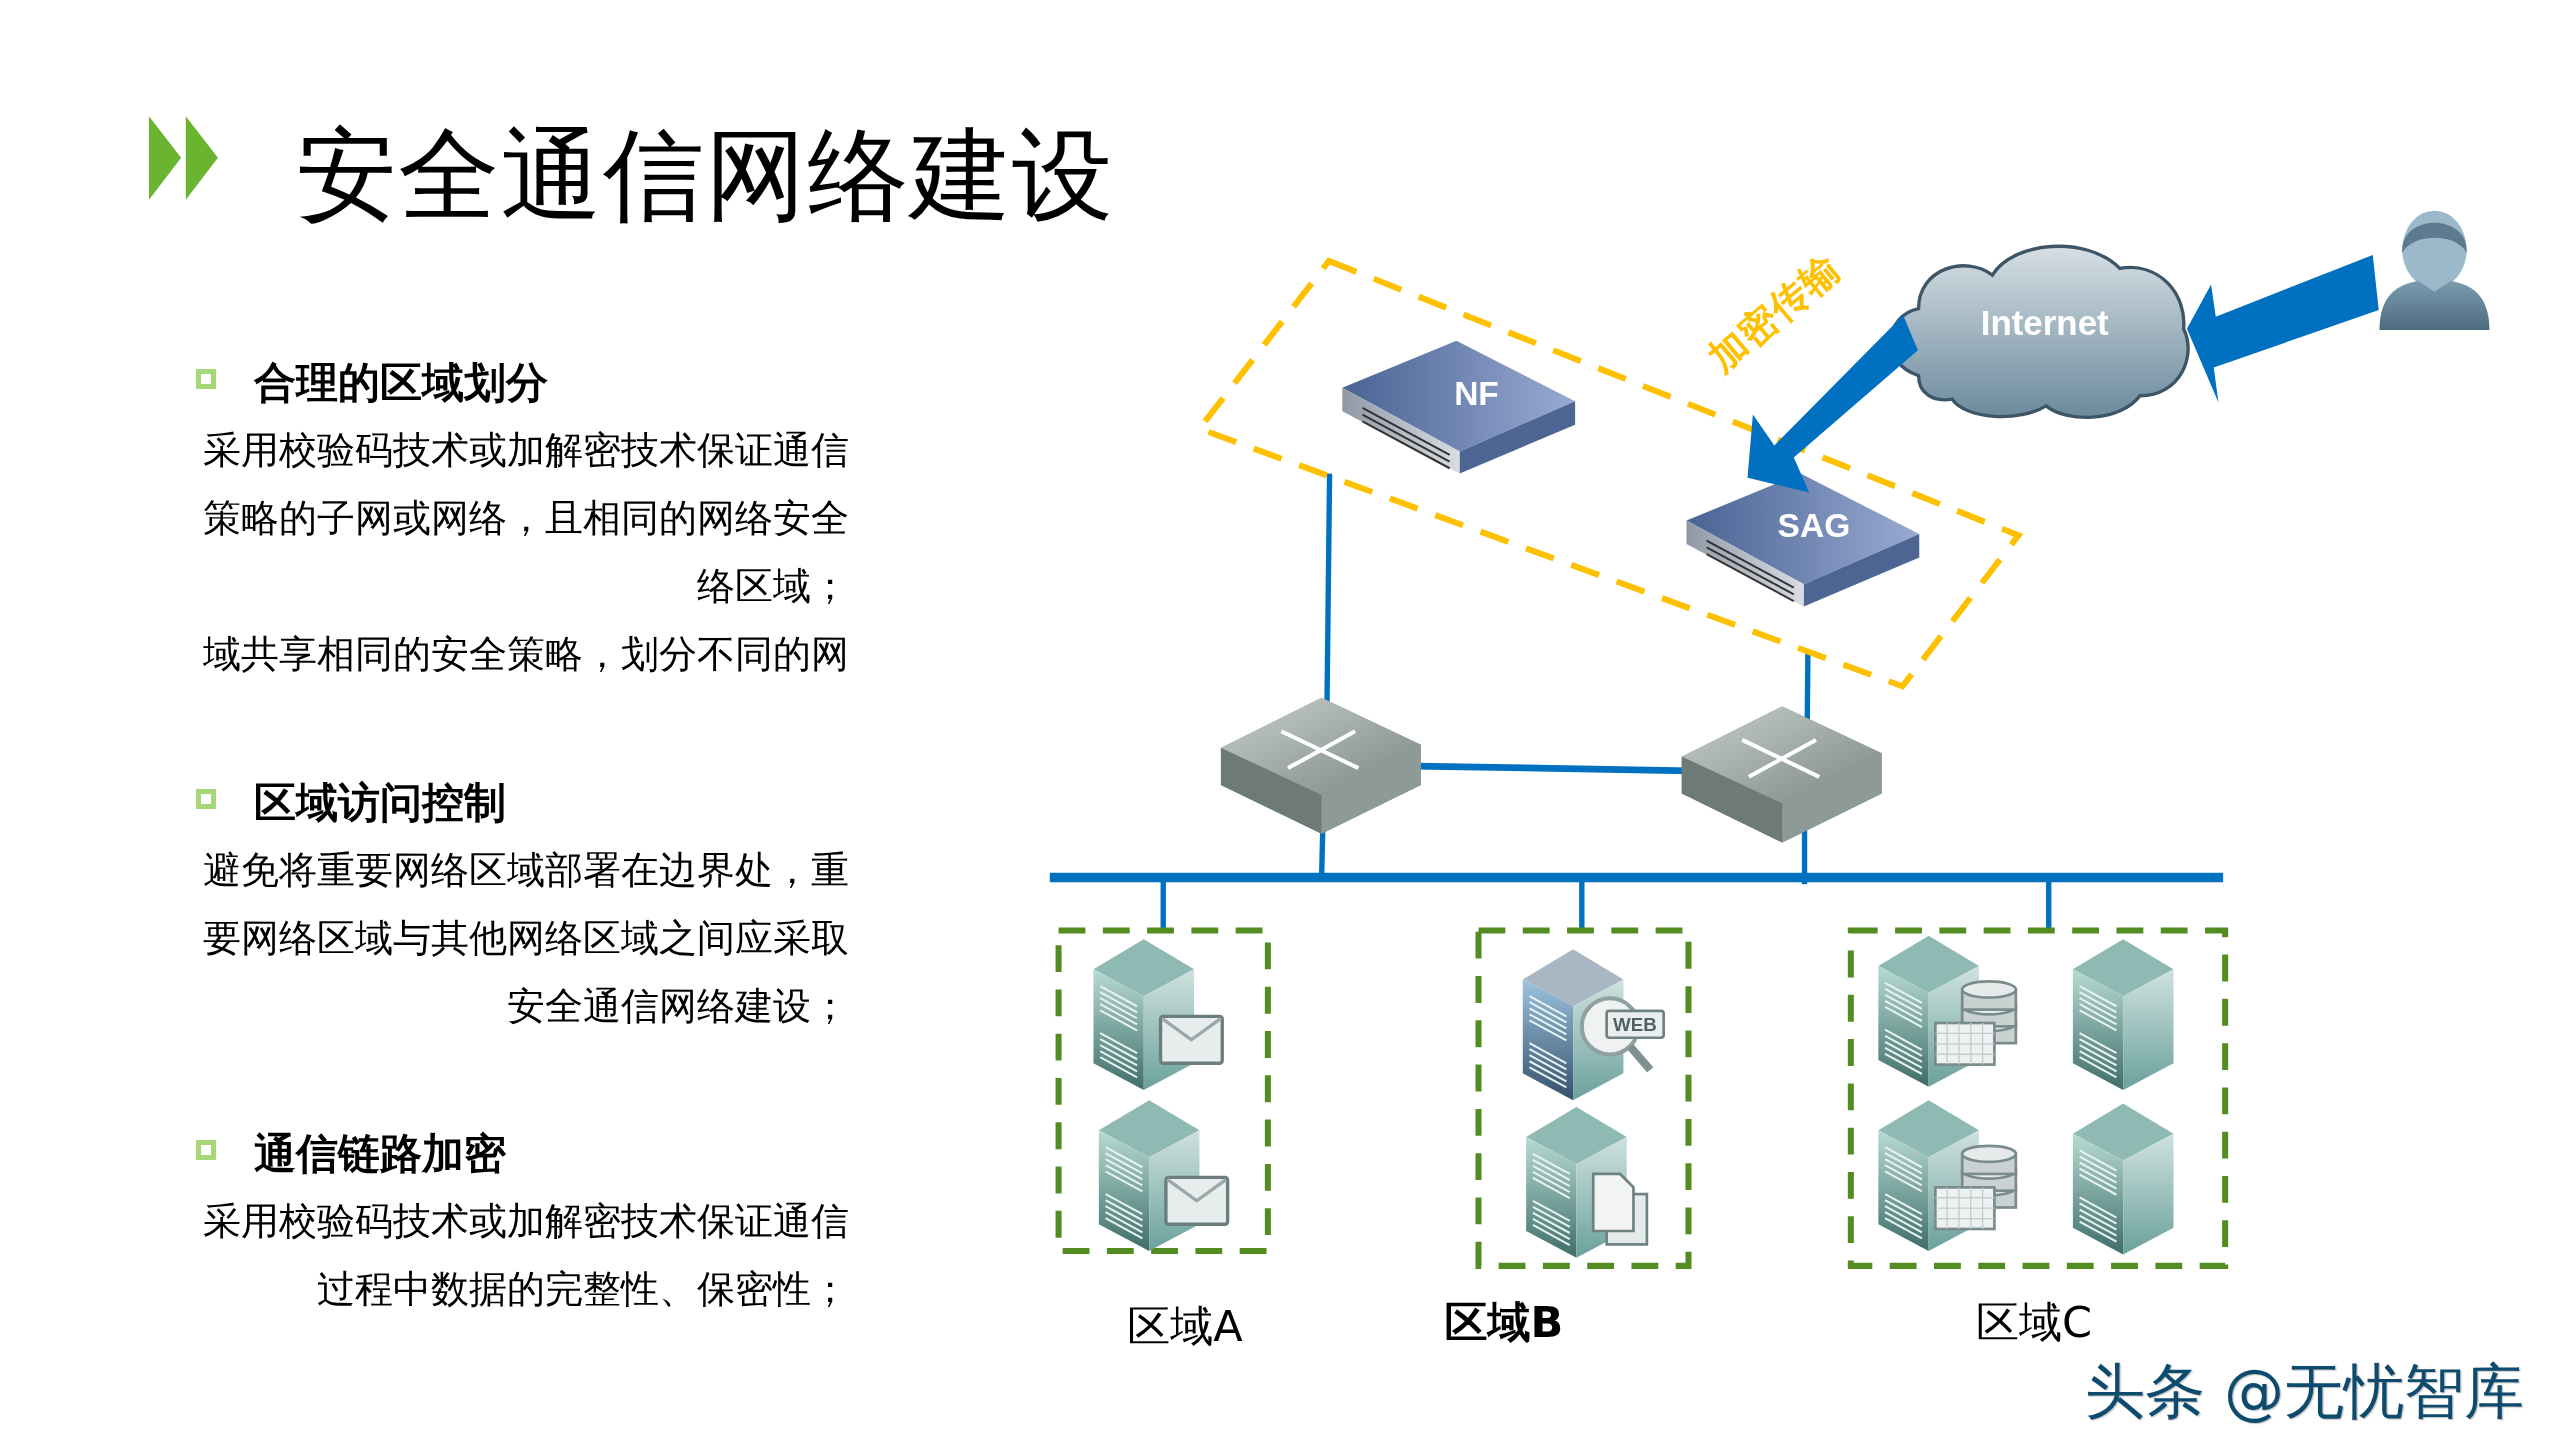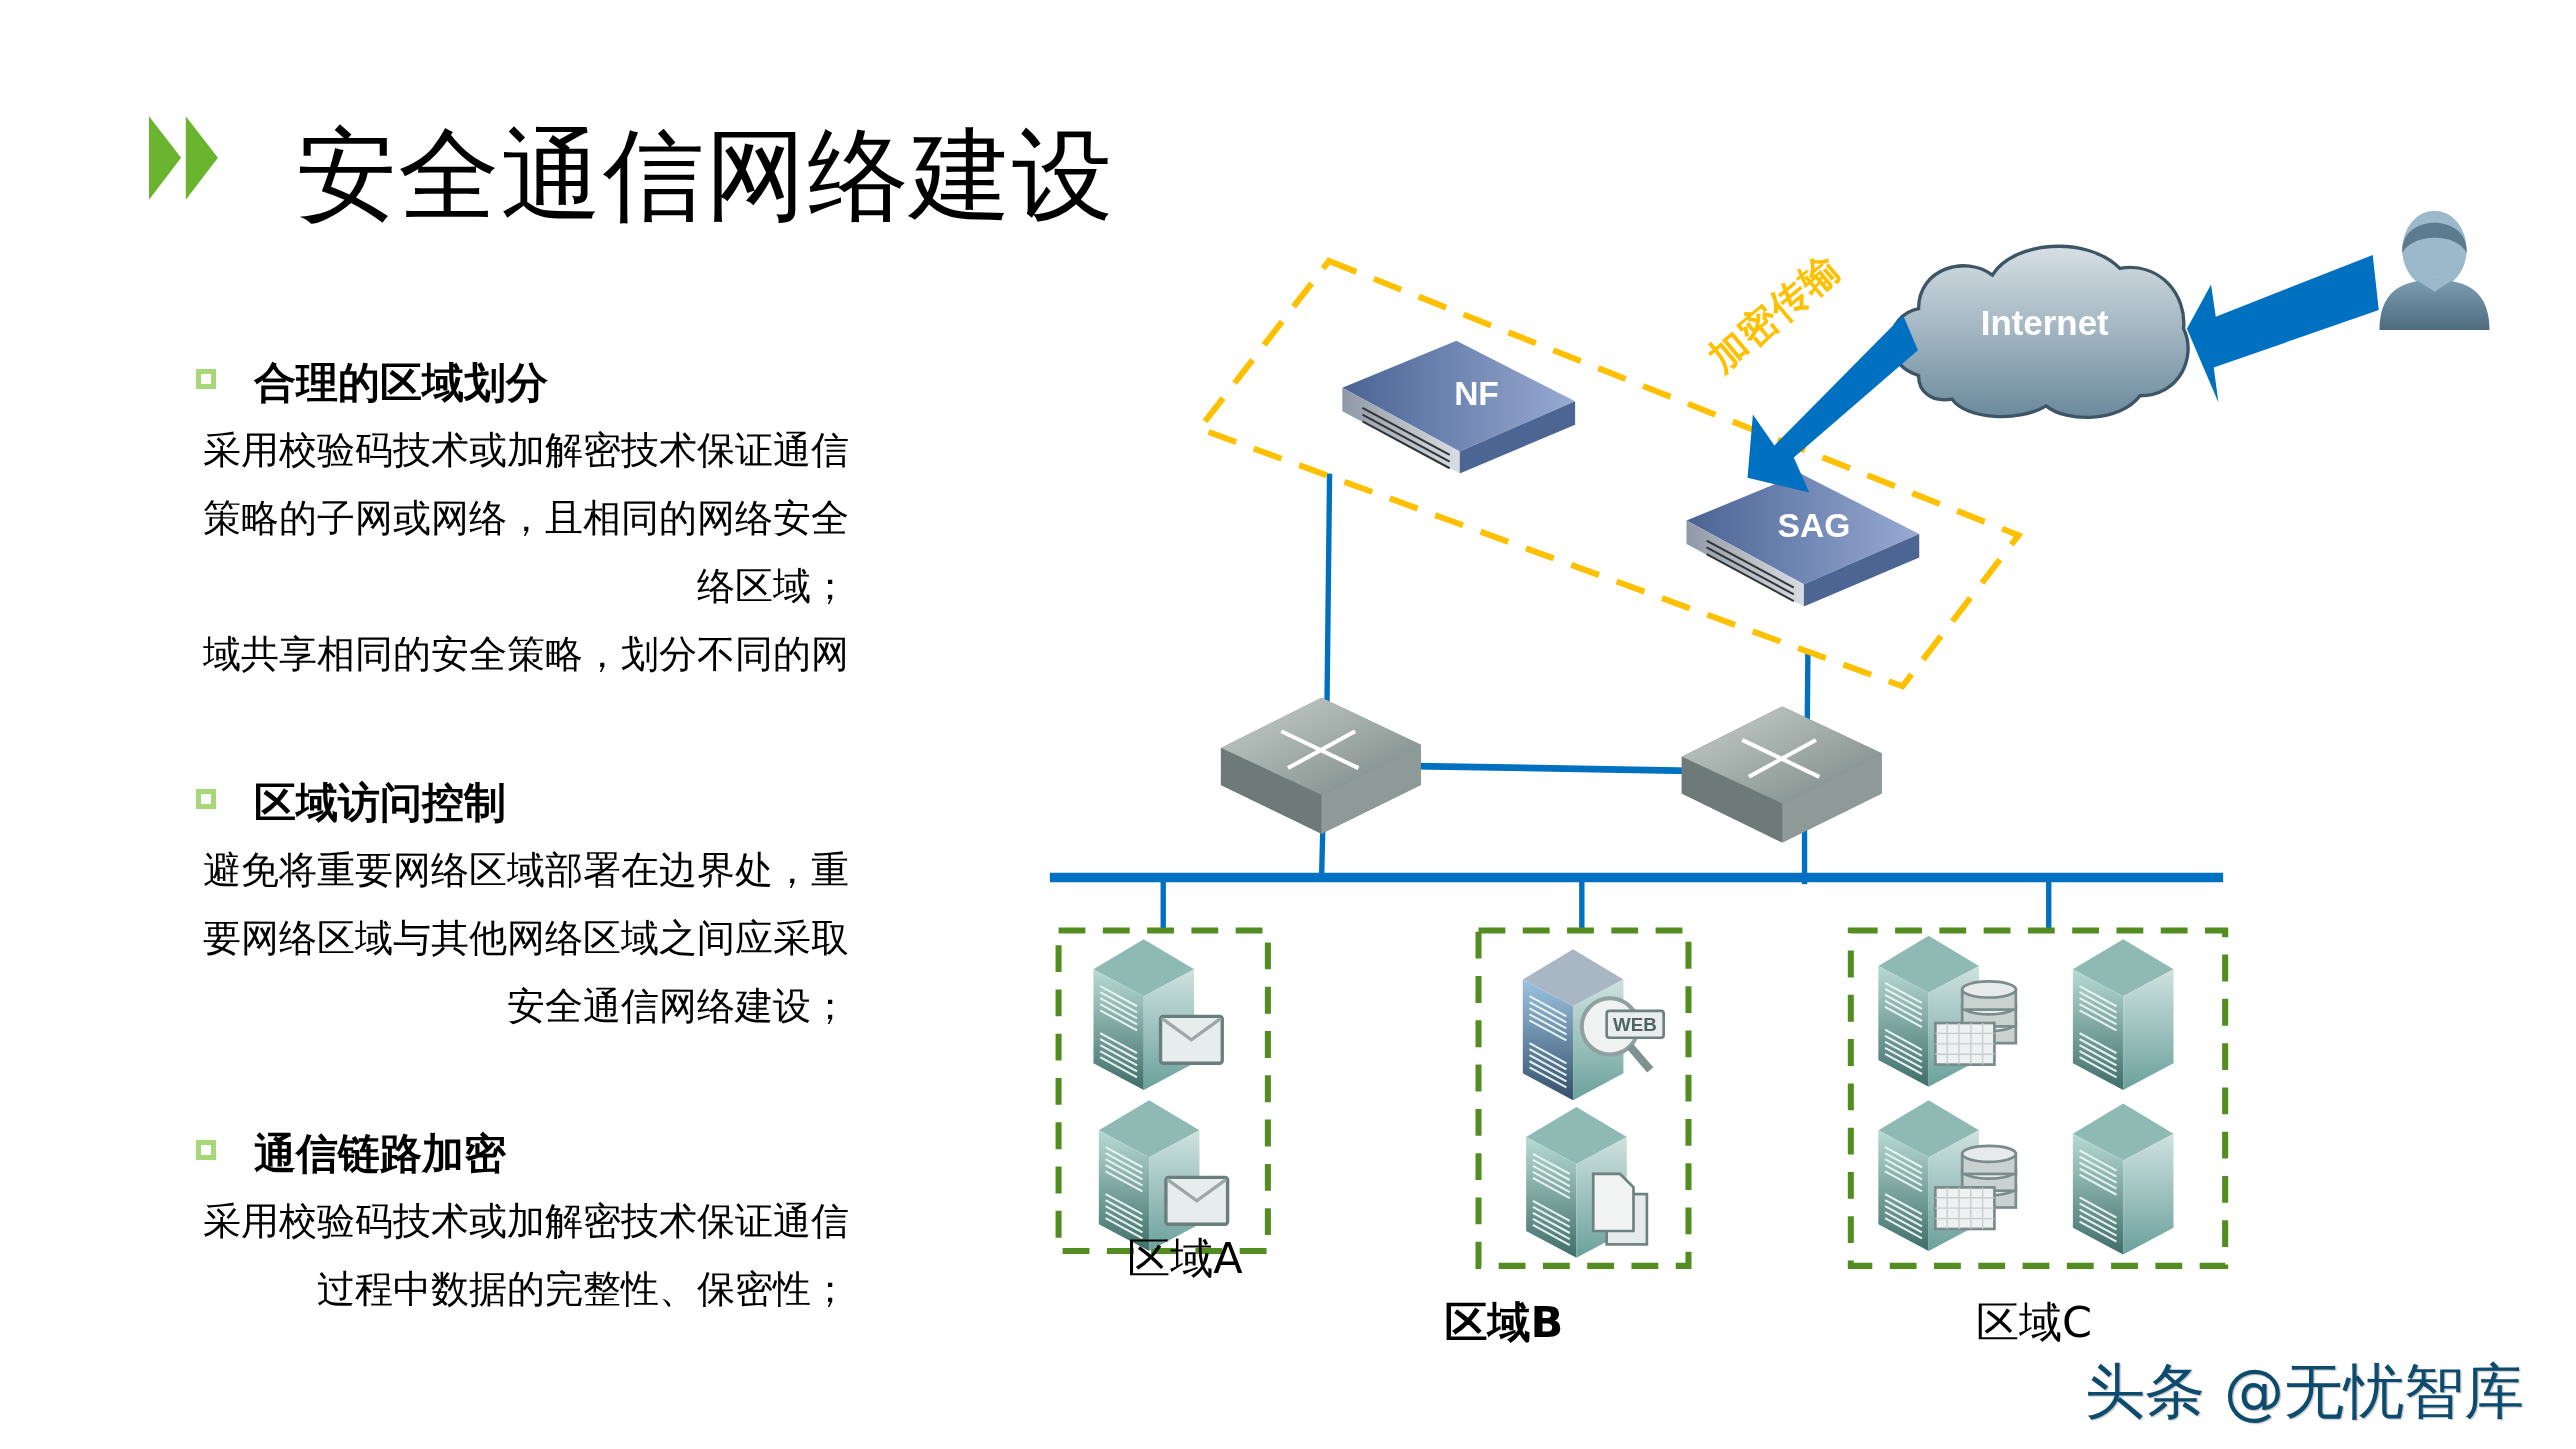--- a/index.html
+++ b/index.html
@@ -355,18 +355,18 @@
           <line x1="10" y1="167" x2="65" y2="197" stroke="#e8f3f1" stroke-width="3"></line>
           <line x1="10" y1="106" x2="65" y2="136" stroke="#e8f3f1" stroke-width="3"></line>
           <line x1="10" y1="176" x2="65" y2="206" stroke="#e8f3f1" stroke-width="3"></line>
         </g>
       </g>
     </g>
 </svg>
 
 <div id="enc-label">加密传输</div>
 
-<div class="zone-label" style="left:1185px; top:1231px;">区域A</div>
+<div class="zone-label" style="left:1185px; top:1299px;">区域A</div>
 <div class="zone-label" style="left:1504px; top:1295px;font-weight:bold;">区域B</div>
 <div class="zone-label" style="left:2034px; top:1295px;">区域C</div>
 
 <div id="watermark">头条 @无忧智库</div>
 
 
 </body></html>

